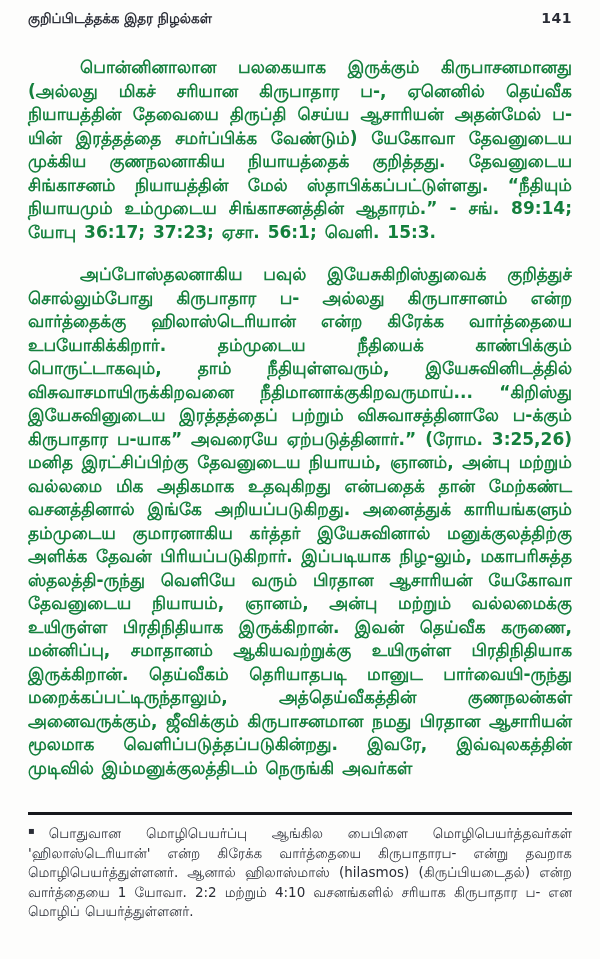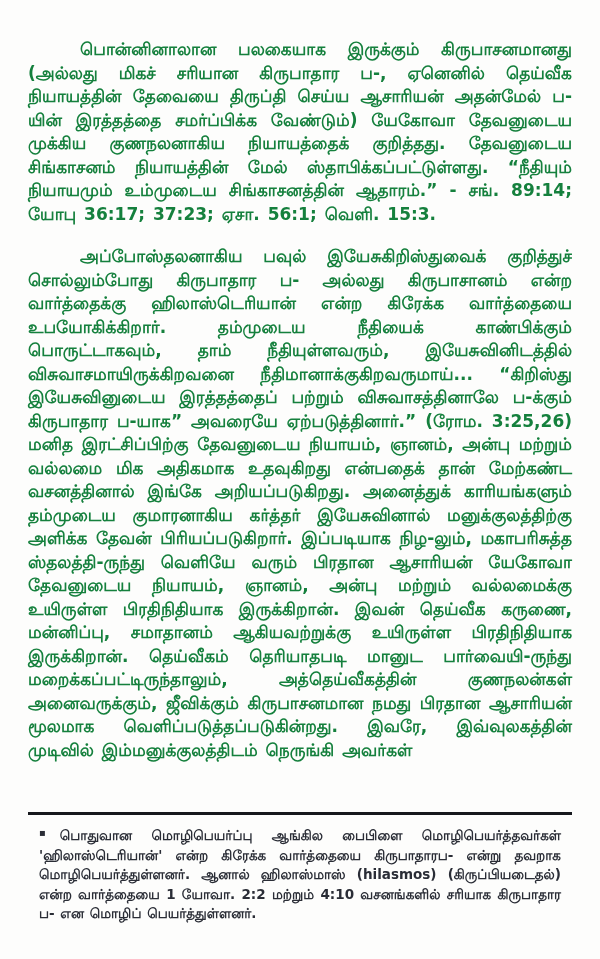--- a/index.html
+++ b/index.html
@@ -51,40 +51,44 @@
     top: 812px;
   }
   .footnote-rule {
     height: 3px;
     background: #16181d;
     width: 100%;
     margin-bottom: 9px;
   }
   .footnote {
     font-size: 13.5px;
-    font-weight: bold;
+    font-weight: normal;
     line-height: 19.5px;
     text-align: justify;
     word-spacing: 1px;
     color: #2a2d36;
-    margin: 11px;
+    margin: 0;
   }
   .footnote .marker {
     display: inline-block;
     font-size: 10px;
     vertical-align: top;
     margin-right: 14px;
     line-height: 14px;
   }
 </style>
 </head>
 <body>
 
 <div class="page">
 
+  <div class="page-header">
+    <span class="header-title">குறிப்பிடத்தக்க இதர நிழல்கள்</span>
+    <span class="page-num">141</span>
+  </div>
 
   <div class="body-text">
     <p class="para">பொன்னினாலான பலகையாக இருக்கும் கிருபாசனமானது (அல்லது மிகச் சரியான கிருபாதார ப-, ஏனெனில் தெய்வீக நியாயத்தின் தேவையை திருப்தி செய்ய ஆசாரியன் அதன்மேல் ப-யின் இரத்தத்தை சமர்ப்பிக்க வேண்டும்) யேகோவா தேவனுடைய முக்கிய குணநலனாகிய நியாயத்தைக் குறித்தது. தேவனுடைய சிங்காசனம் நியாயத்தின் மேல் ஸ்தாபிக்கப்பட்டுள்ளது. “நீதியும் நியாயமும் உம்முடைய சிங்காசனத்தின் ஆதாரம்.” - சங். 89:14; யோபு 36:17; 37:23; ஏசா. 56:1; வெளி. 15:3.</p>
     <p class="para">அப்போஸ்தலனாகிய பவுல் இயேசுகிறிஸ்துவைக் குறித்துச் சொல்லும்போது கிருபாதார ப- அல்லது கிருபாசானம் என்ற வார்த்தைக்கு ஹிலாஸ்டெரியான் என்ற கிரேக்க வார்த்தையை உபயோகிக்கிறார். தம்முடைய நீதியைக் காண்பிக்கும் பொருட்டாகவும், தாம் நீதியுள்ளவரும், இயேசுவினிடத்தில் விசுவாசமாயிருக்கிறவனை நீதிமானாக்குகிறவருமாய்... “கிறிஸ்து இயேசுவினுடைய இரத்தத்தைப் பற்றும் விசுவாசத்தினாலே ப-க்கும் கிருபாதார ப-யாக” அவரையே ஏற்படுத்தினார்.” (ரோம. 3:25,26) மனித இரட்சிப்பிற்கு தேவனுடைய நியாயம், ஞானம், அன்பு மற்றும் வல்லமை மிக அதிகமாக உதவுகிறது என்பதைக் தான் மேற்கண்ட வசனத்தினால் இங்கே அறியப்படுகிறது. அனைத்துக் காரியங்களும் தம்முடைய குமாரனாகிய கர்த்தர் இயேசுவினால் மனுக்குலத்திற்கு அளிக்க தேவன் பிரியப்படுகிறார். இப்படியாக நிழ-லும், மகாபரிசுத்த ஸ்தலத்தி-ருந்து வெளியே வரும் பிரதான ஆசாரியன் யேகோவா தேவனுடைய நியாயம், ஞானம், அன்பு மற்றும் வல்லமைக்கு உயிருள்ள பிரதிநிதியாக இருக்கிறான். இவன் தெய்வீக கருணை, மன்னிப்பு, சமாதானம் ஆகியவற்றுக்கு உயிருள்ள பிரதிநிதியாக இருக்கிறான். தெய்வீகம் தெரியாதபடி மானுட பார்வையி-ருந்து மறைக்கப்பட்டிருந்தாலும், அத்தெய்வீகத்தின் குணநலன்கள் அனைவருக்கும், ஜீவிக்கும் கிருபாசனமான நமது பிரதான ஆசாரியன் மூலமாக வெளிப்படுத்தப்படுகின்றது. இவரே, இவ்வுலகத்தின் முடிவில் இம்மனுக்குலத்திடம் நெருங்கி அவர்கள்</p>
   </div>
 
   <div class="footnote-block">
     <div class="footnote-rule"></div>
     <p class="footnote"><span class="marker">▪</span><span>பொதுவான மொழிபெயர்ப்பு ஆங்கில பைபிளை மொழிபெயர்த்தவர்கள் 'ஹிலாஸ்டெரியான்' என்ற கிரேக்க வார்த்தையை கிருபாதாரப- என்று தவறாக மொழிபெயர்த்துள்ளனர். ஆனால் ஹிலாஸ்மாஸ் (hilasmos) (கிருப்பியடைதல்) என்ற வார்த்தையை 1 யோவா. 2:2 மற்றும் 4:10 வசனங்களில் சரியாக கிருபாதார ப- என மொழிப் பெயர்த்துள்ளனர்.</span></p>
   </div>

